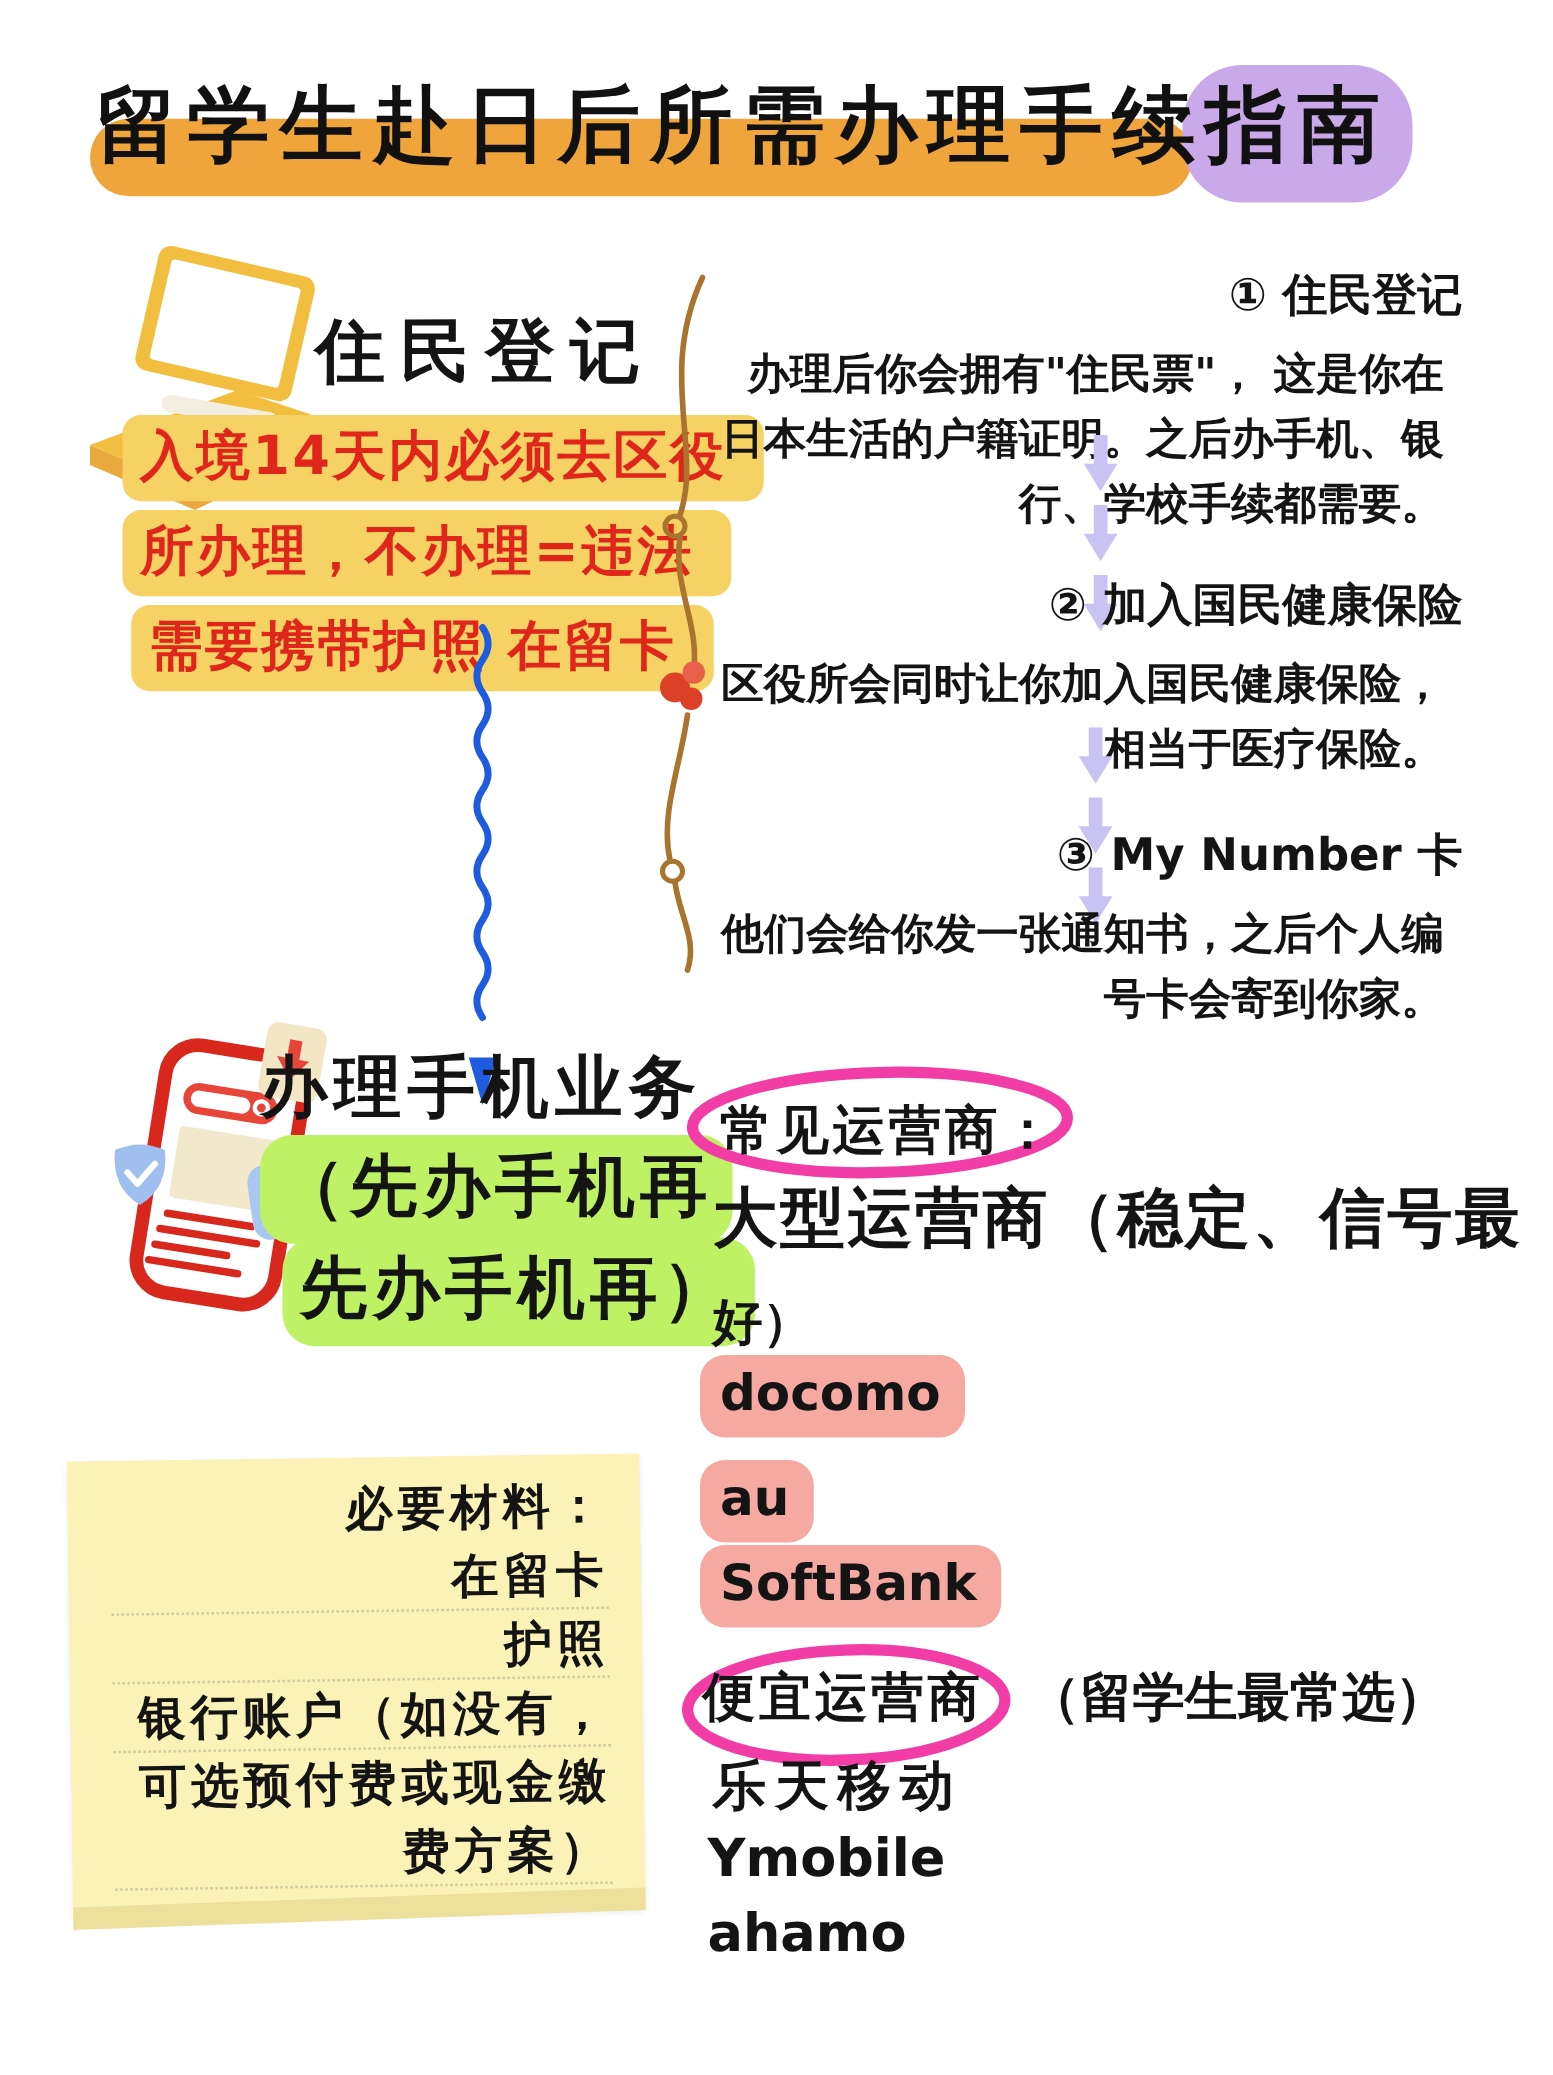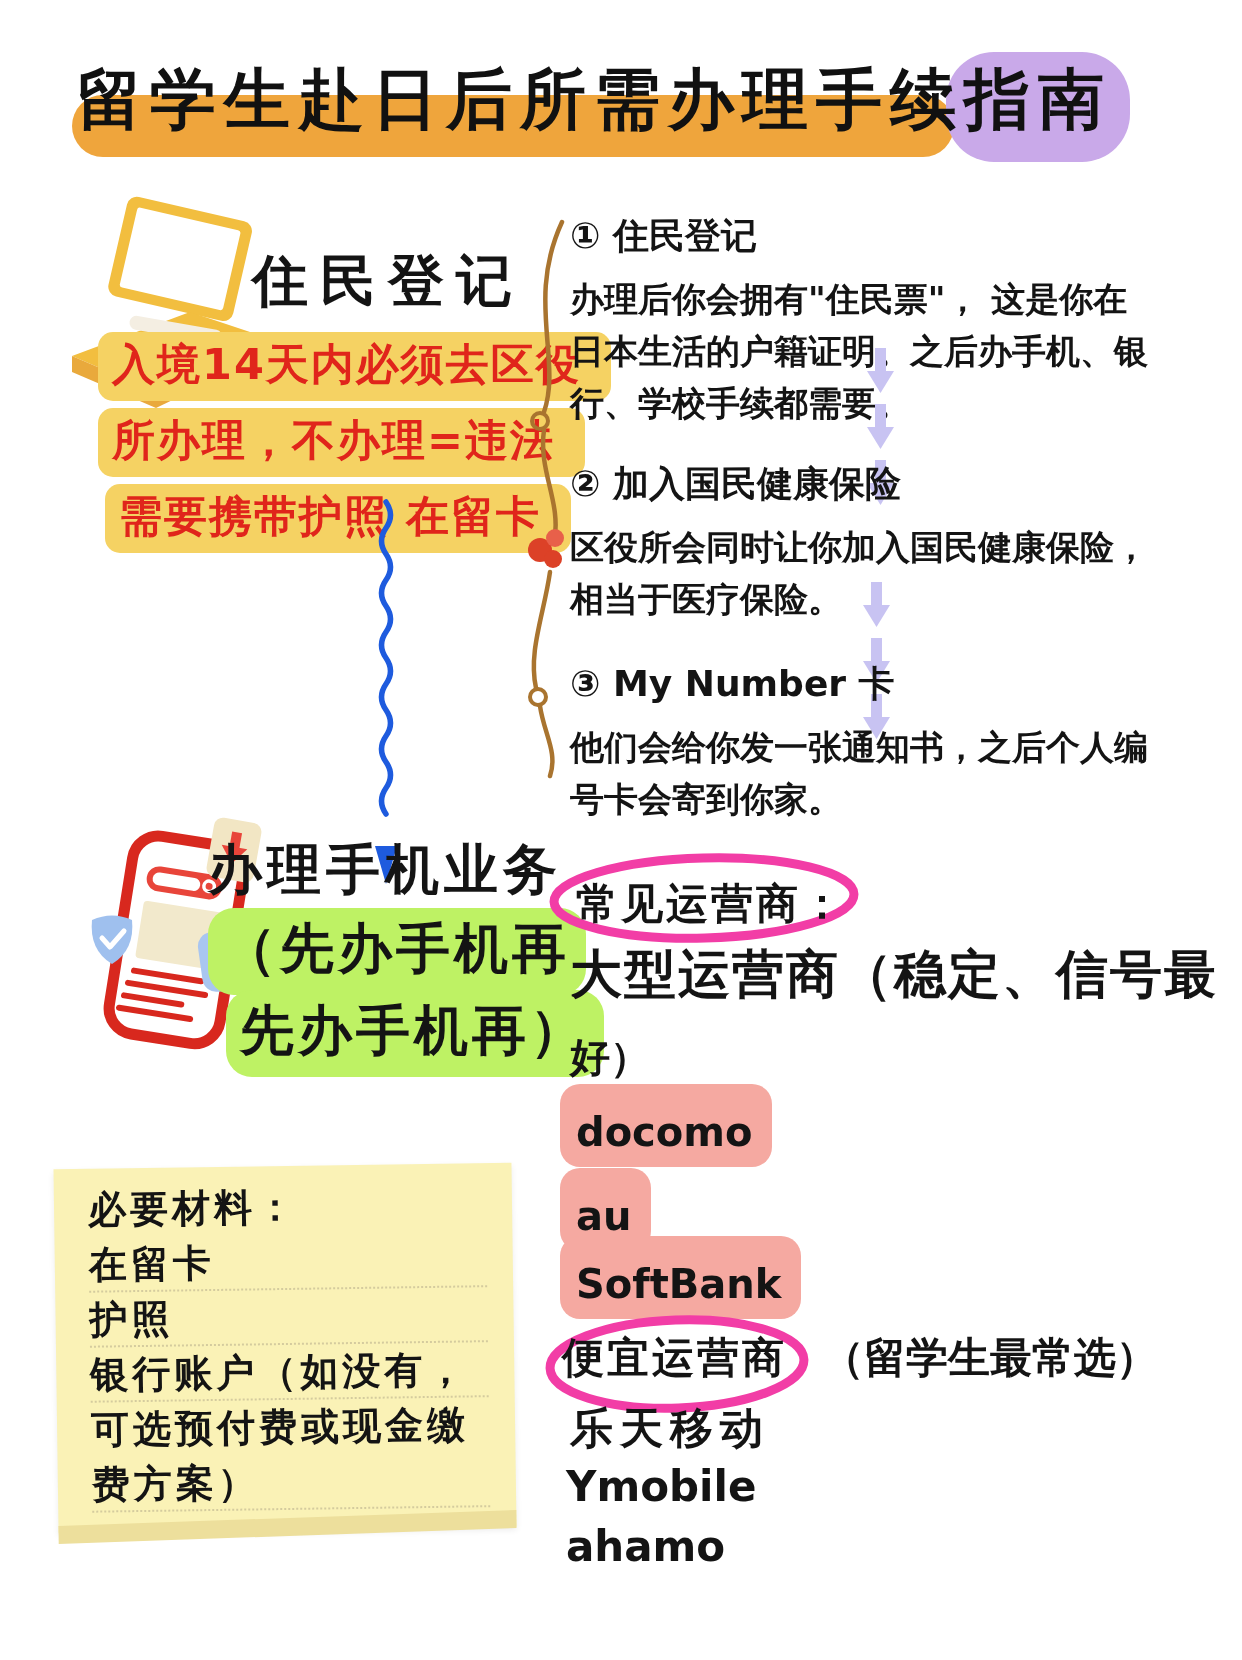--- a/index.html
+++ b/index.html
@@ -5,20 +5,21 @@
   * { margin: 0; padding: 0; box-sizing: border-box; }
   html,body { background:#fff; }
   .page {
     position: relative;
     width: 1242px;
     height: 1660px;
     background: #ffffff;
     overflow: hidden;
     font-family: "DejaVu Sans", "Liberation Sans", sans-serif;
     color: #141414;
+    text-align: right;
   }
   .abs { position: absolute; }
 
   
   .title-underline {
     left: 72px; top: 95px; width: 882px; height: 62px;
     background: #EFA53C; border-radius: 32px;
   }
   .title-blob {
     left: 946px; top: 52px; width: 184px; height: 110px;
@@ -84,21 +85,21 @@
   .step-3 { left: 570px; top: 660px; }
 
   .carrier-label {
     font-size: 42px; font-weight: 800; letter-spacing: 3px; white-space: nowrap;
   }
   .common-label { left: 576px; top: 876px; }
   .large-desc-1 { left: 570px; top: 940px; font-size: 52px; font-weight: 700; letter-spacing: 2px; white-space: nowrap; }
   .large-desc-2 { left: 570px; top: 1030px; font-size: 40px; font-weight: 700; }
   .carrier-pill {
     display: table; background: #F5A9A1; border-radius: 20px;
-    padding: 25px 20px 12px 16px;
+    padding: 8px 20px 12px 16px;
     font-size: 40px; font-weight: 800; white-space: nowrap;
   }
   .pill-1 { left: 560px; top: 1084px; }
   .pill-2 { left: 560px; top: 1168px; }
   .pill-3 { left: 560px; top: 1236px; }
   .cheap-row { left: 562px; top: 1330px; display: flex; align-items: baseline; gap: 35px; }
   .cheap-note { font-size: 42px; font-weight: 800; white-space: nowrap; }
   .cheap-1 { left: 570px; top: 1400px; font-size: 43px; font-weight: 800; letter-spacing: 7px; white-space: nowrap; }
   .cheap-2 { left: 566px; top: 1462px; font-size: 42px; font-weight: 700; white-space: nowrap; }
   .cheap-3 { left: 566px; top: 1522px; font-size: 42px; font-weight: 700; white-space: nowrap; }

